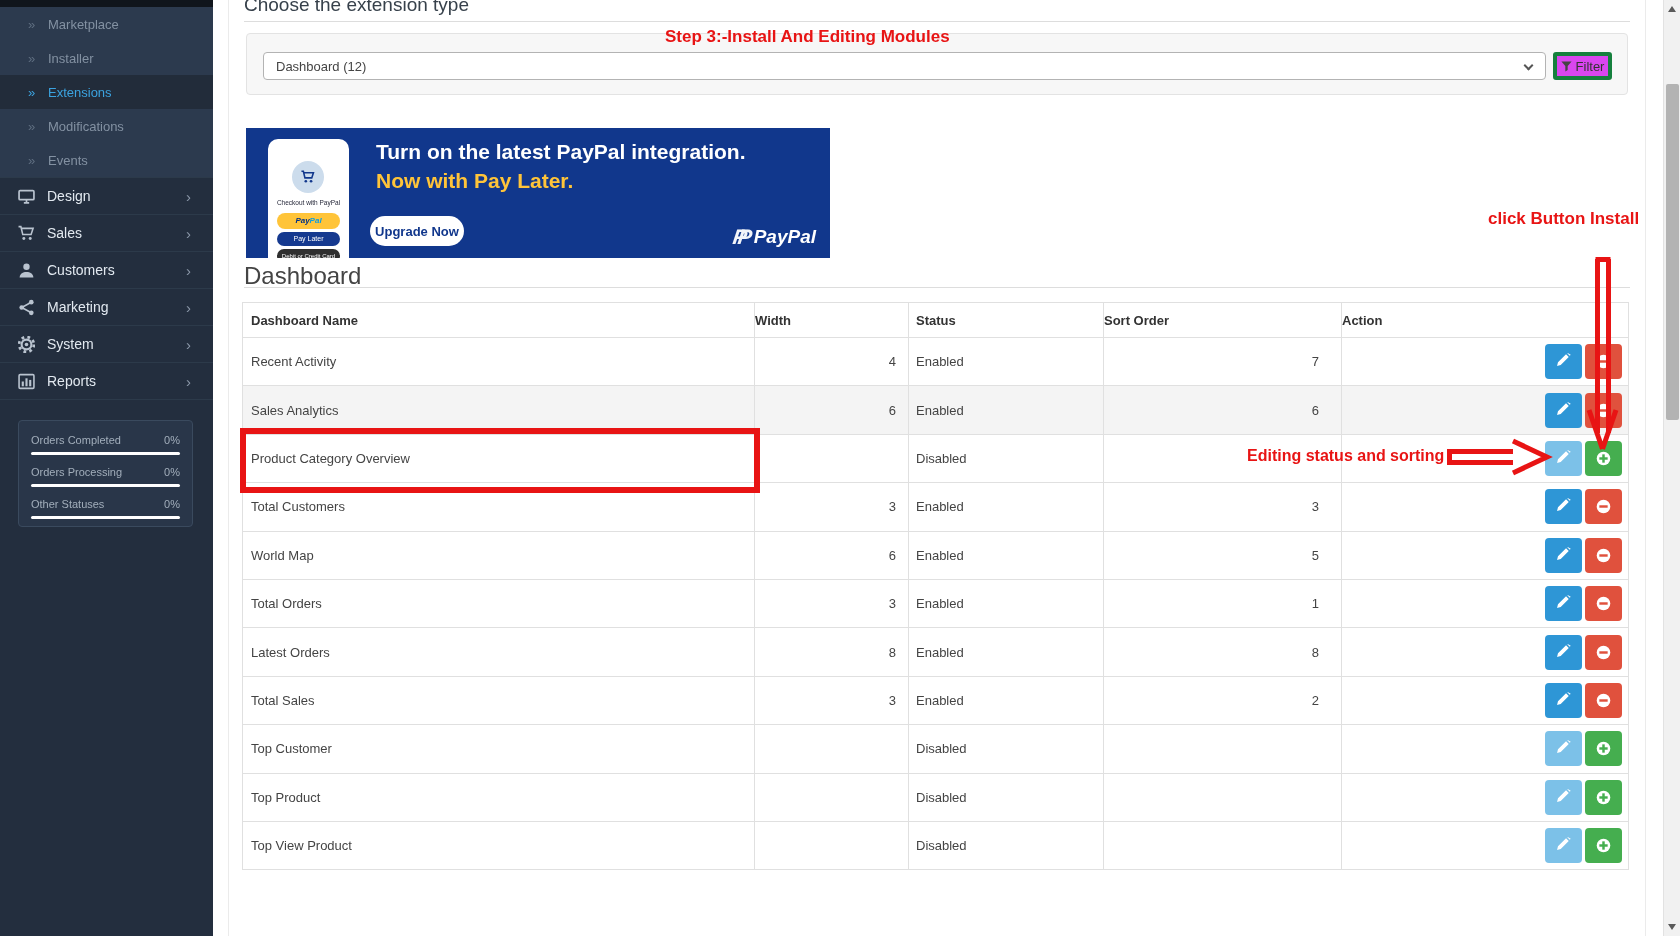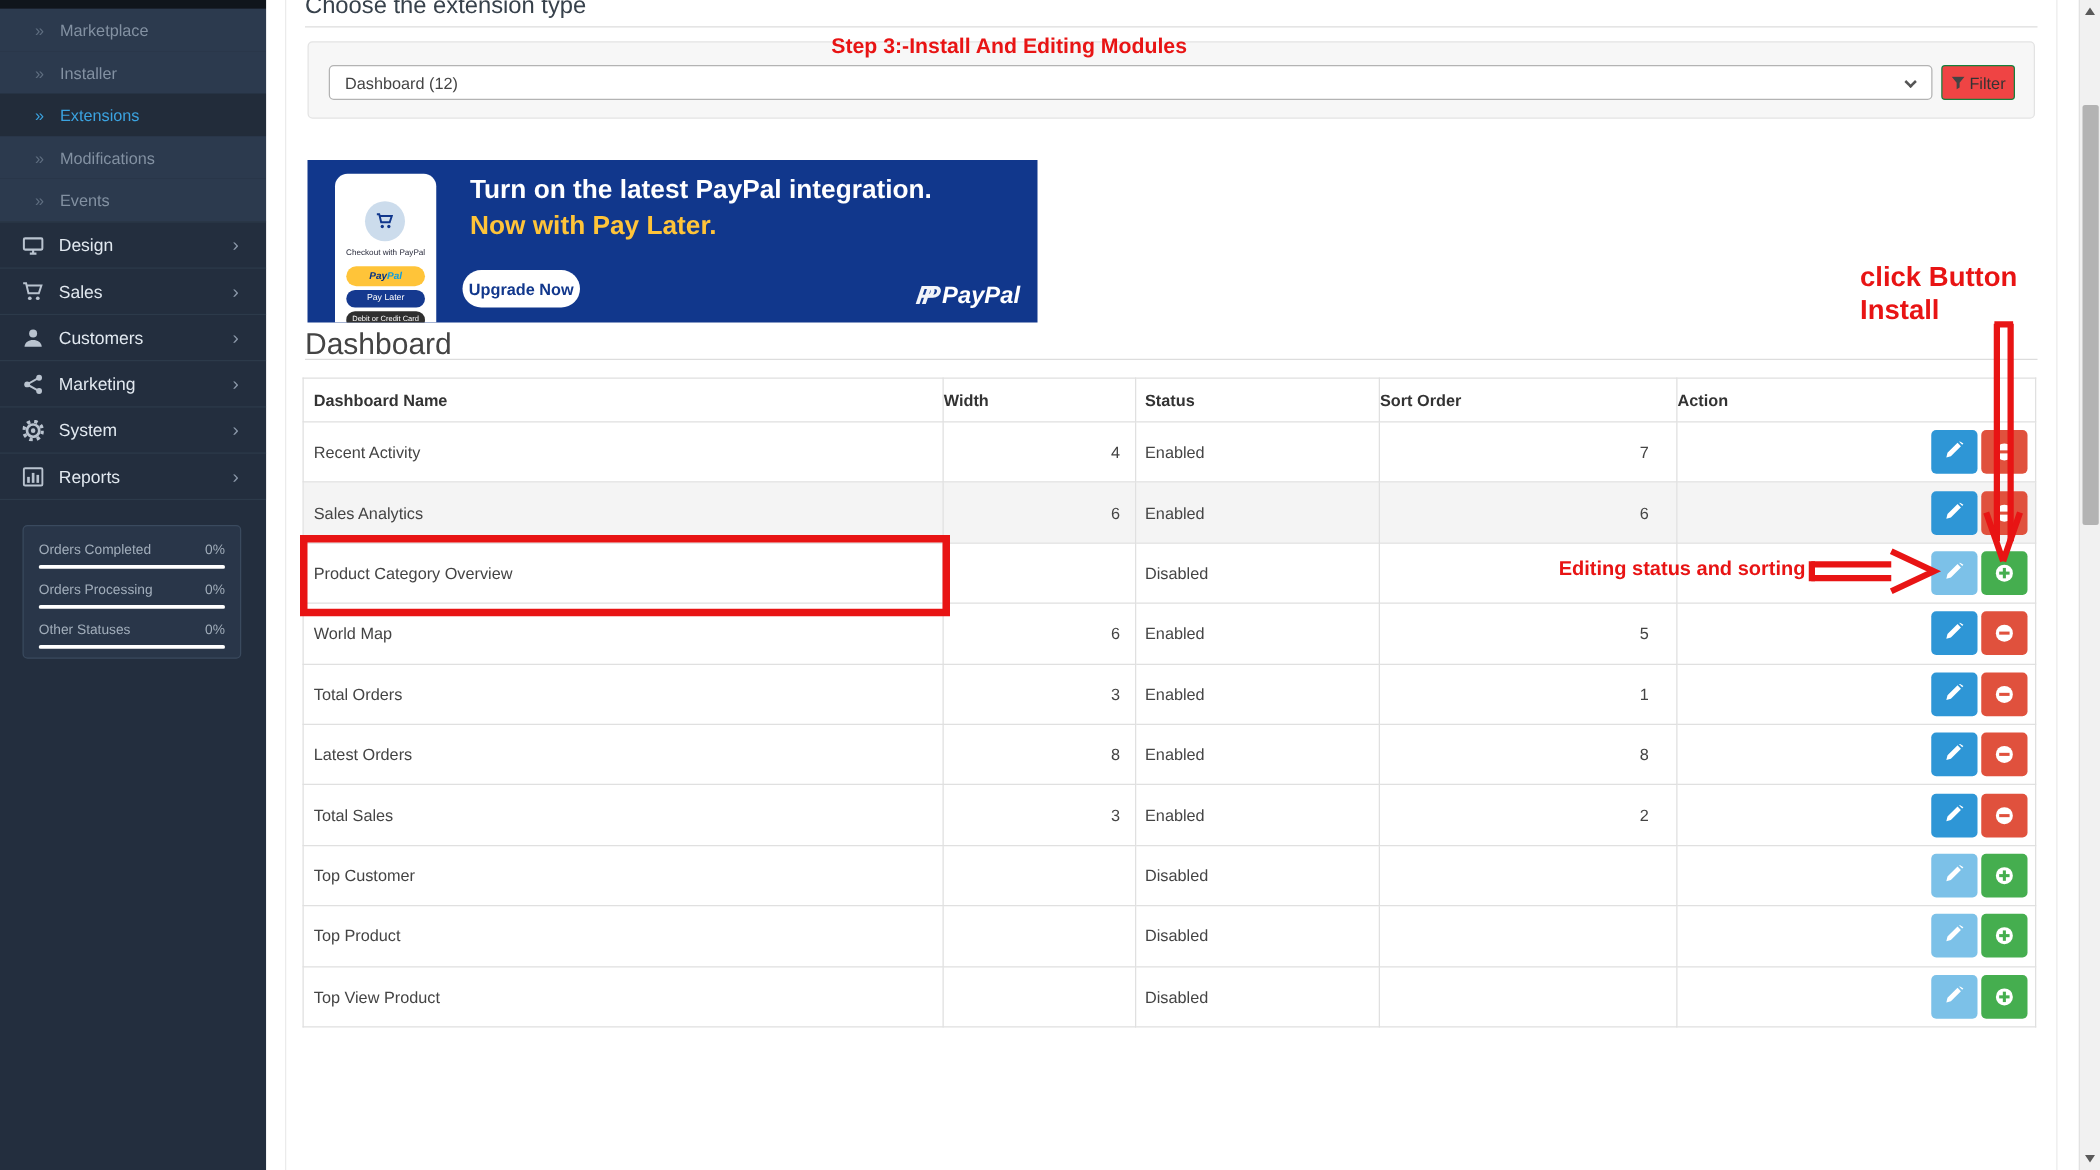--- a/index.html
+++ b/index.html
@@ -32,21 +32,21 @@
   .page-title { position:absolute; left:31px; top:-6px; font-size:19px; font-weight:400; color:#37414b; }
   .hr1 { position:absolute; left:31px; top:21px; width:1386px; border-top:1px solid #ddd; }
   .well { position:absolute; left:33px; top:33px; width:1382px; height:62px;
           background:#f7f7f7; border:1px solid #e3e3e3; border-radius:4px; }
   .ext-select { position:absolute; left:50px; top:52px; width:1283px; height:28px; background:#fff;
                 border:1px solid #b3b3b3; border-radius:4px; font-size:13px; color:#444;
                 display:flex; align-items:center; padding-left:12px; cursor:pointer; }
   .ext-select .sel-chev { position:absolute; right:13px; top:9px; width:7px; height:7px;
                 border:solid #555; border-width:0 2px 2px 0; transform:rotate(45deg); }
   .filter-btn { position:absolute; left:1340px; top:52px; width:59px; height:28px;
-                background:#ef4444; border:1px solid #15803d; border-radius:3px; font-size:13px; color:#333;
+                background:#d946ef; border:4px solid #15803d; border-radius:3px; font-size:13px; color:#333;
                 display:flex; align-items:center; justify-content:center; gap:4px; cursor:pointer; }
   .filter-btn svg { width:11px; height:11px; }
 
   
   .banner { position:absolute; left:33px; top:128px; width:584px; height:130px; background:#11378c; overflow:hidden; }
   .phone { position:absolute; left:22px; top:11px; width:81px; height:119px; background:#fff;
            border-radius:10px 10px 0 0; }
   .phone-circle { position:absolute; left:24px; top:22px; width:32px; height:32px; border-radius:50%;
                   background:#ccdcec; display:flex; align-items:center; justify-content:center; color:#11378c; }
   .phone-circle svg { width:14px; height:14px; }
@@ -85,21 +85,21 @@
   .btn { width:37px; height:35px; border:none; border-radius:4px; display:inline-flex;
          align-items:center; justify-content:center; cursor:pointer; }
   .btn svg { width:17px; height:17px; }
   .btn-primary { background:#2e96d6; } .btn-primary-light { background:#7cc1e8; }
   .btn-danger { background:#e0513d; } .btn-success { background:#45ae4f; }
   .btn-danger .cut { fill:#e0513d; } .btn-success .cut { fill:#45ae4f; }
 
   
   .anno { position:absolute; color:#e81414; font-weight:bold; z-index:30; }
   .anno-step { left:452px; top:27px; font-size:17px; }
-  .anno-install { left:1275px; top:209px; font-size:22px; }
+  .anno-install { left:1275px; top:209px; font-size:17px; }
   .anno-edit { left:1034px; top:447px; font-size:16px; }
   .anno-svg { position:absolute; left:0; top:0; width:1467px; height:936px;
               pointer-events:none; z-index:25; }
 
   
   .scrollbar { position:absolute; left:1663px; top:0; width:17px; height:936px;
                background:#f1f1f1; border-left:1px solid #e2e2e2; cursor:pointer; }
   .sb-thumb { position:absolute; left:2px; top:84px; width:13px; height:336px; background:#b3b3b3; border-radius:2px; }
   .sb-arrow { position:absolute; left:4px; width:0; height:0; border-left:4.5px solid transparent;
               border-right:4.5px solid transparent; }
@@ -329,20 +329,42 @@
           <svg viewBox="0 0 18 18">
             <circle cx="9" cy="9" r="7.2" fill="#fff"></circle>
             <rect class="cut" x="4.6" y="7.7" width="8.8" height="2.6"></rect>
             <rect class="cut ic-v" x="7.7" y="4.6" width="2.6" height="8.8"></rect>
           </svg>
         </button>
       </div>
     </td>
   </tr>
         <tr class="data-row">
+    <td class="c-name">Total Customers</td>
+    <td class="c-width">3</td>
+    <td class="c-status">Enabled</td>
+    <td class="c-sort">3</td>
+    <td class="c-action">
+      <div class="action-wrap">
+        <button class="btn btn-edit btn-primary">
+          <svg viewBox="0 0 16 16">
+                  <path fill="#fff" d="M11.8 1.3l2.9 2.9-8.6 8.6-3.9 1 1-3.9zM13 .2l2.8 2.8 1-1L14 .2z" transform="scale(0.88)"></path>
+                </svg>
+        </button>
+        <button class="btn btn-toggle btn-danger">
+          <svg viewBox="0 0 18 18">
+            <circle cx="9" cy="9" r="7.2" fill="#fff"></circle>
+            <rect class="cut" x="4.6" y="7.7" width="8.8" height="2.6"></rect>
+
+          </svg>
+        </button>
+      </div>
+    </td>
+  </tr>
+        <tr class="data-row">
     <td class="c-name">World Map</td>
     <td class="c-width">6</td>
     <td class="c-status">Enabled</td>
     <td class="c-sort">5</td>
     <td class="c-action">
       <div class="action-wrap">
         <button class="btn btn-edit btn-primary">
           <svg viewBox="0 0 16 16">
                   <path fill="#fff" d="M11.8 1.3l2.9 2.9-8.6 8.6-3.9 1 1-3.9zM13 .2l2.8 2.8 1-1L14 .2z" transform="scale(0.88)"></path>
                 </svg>

